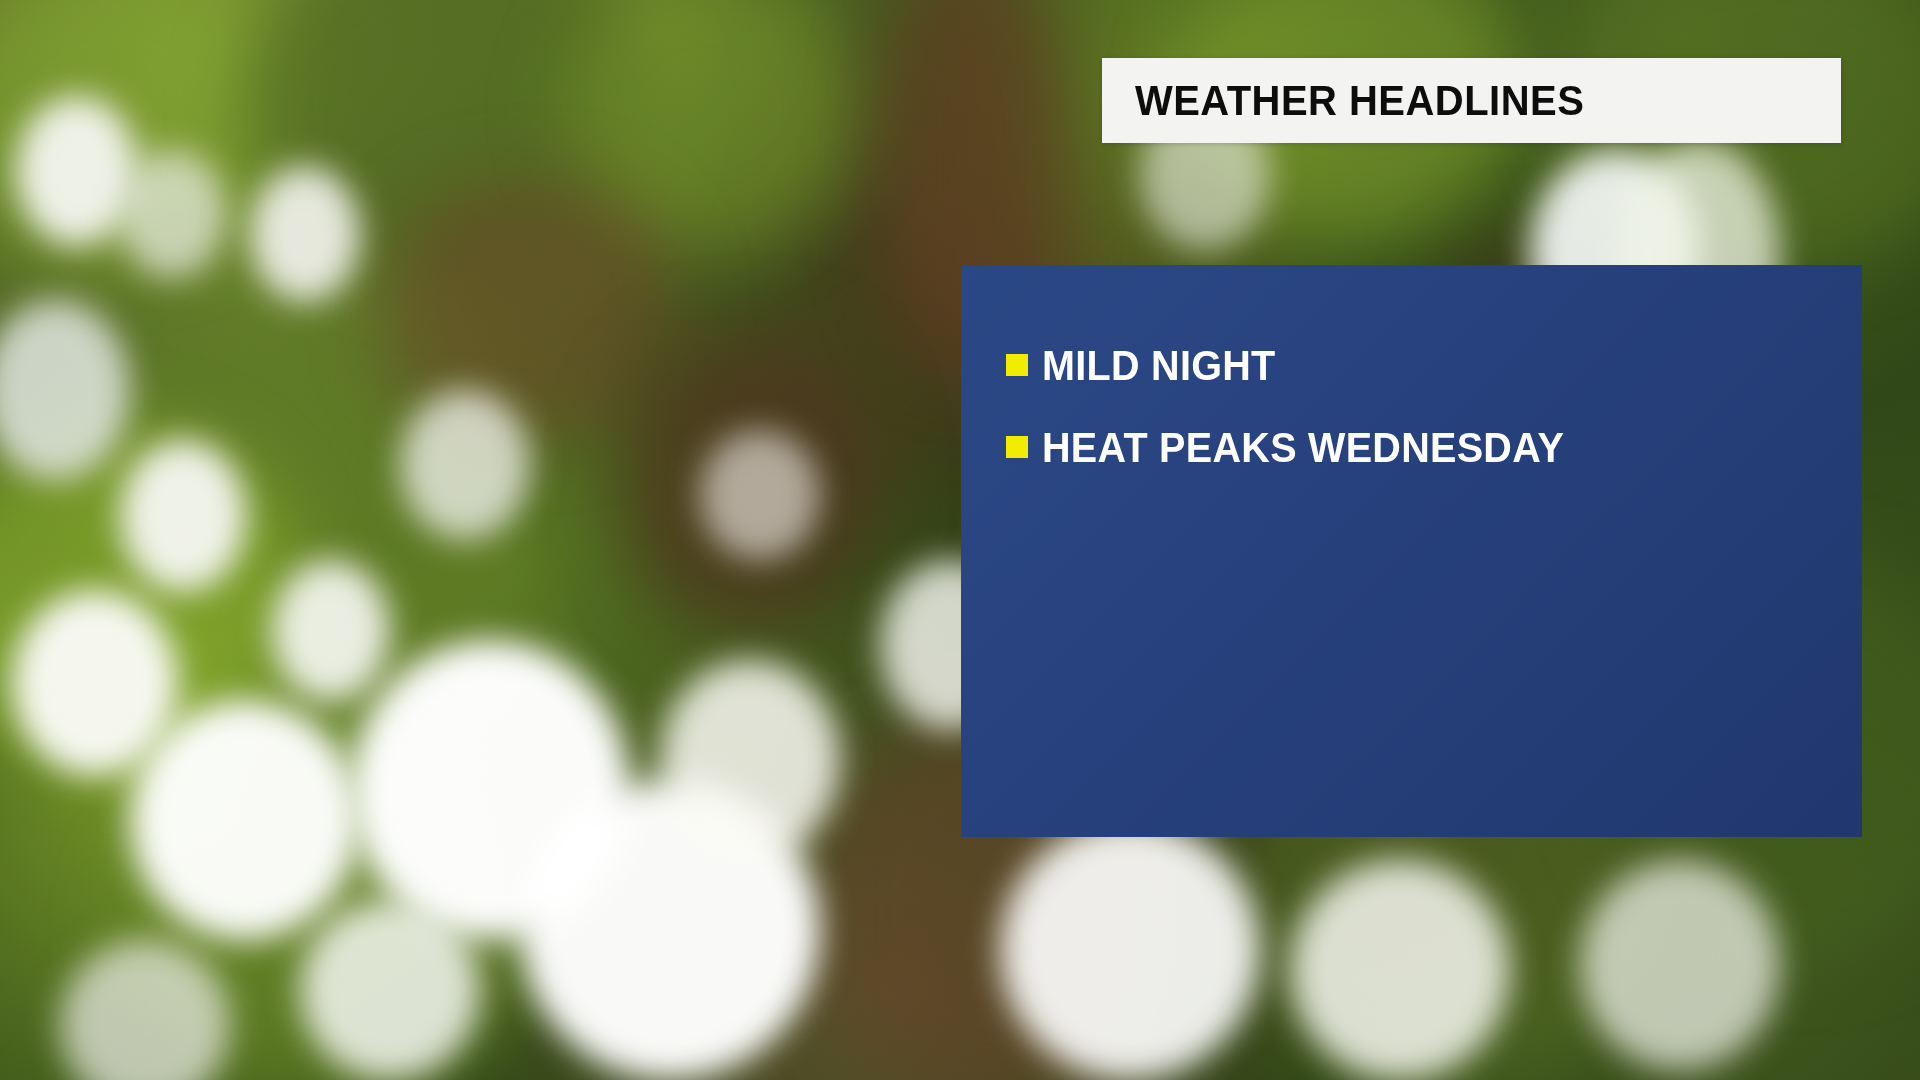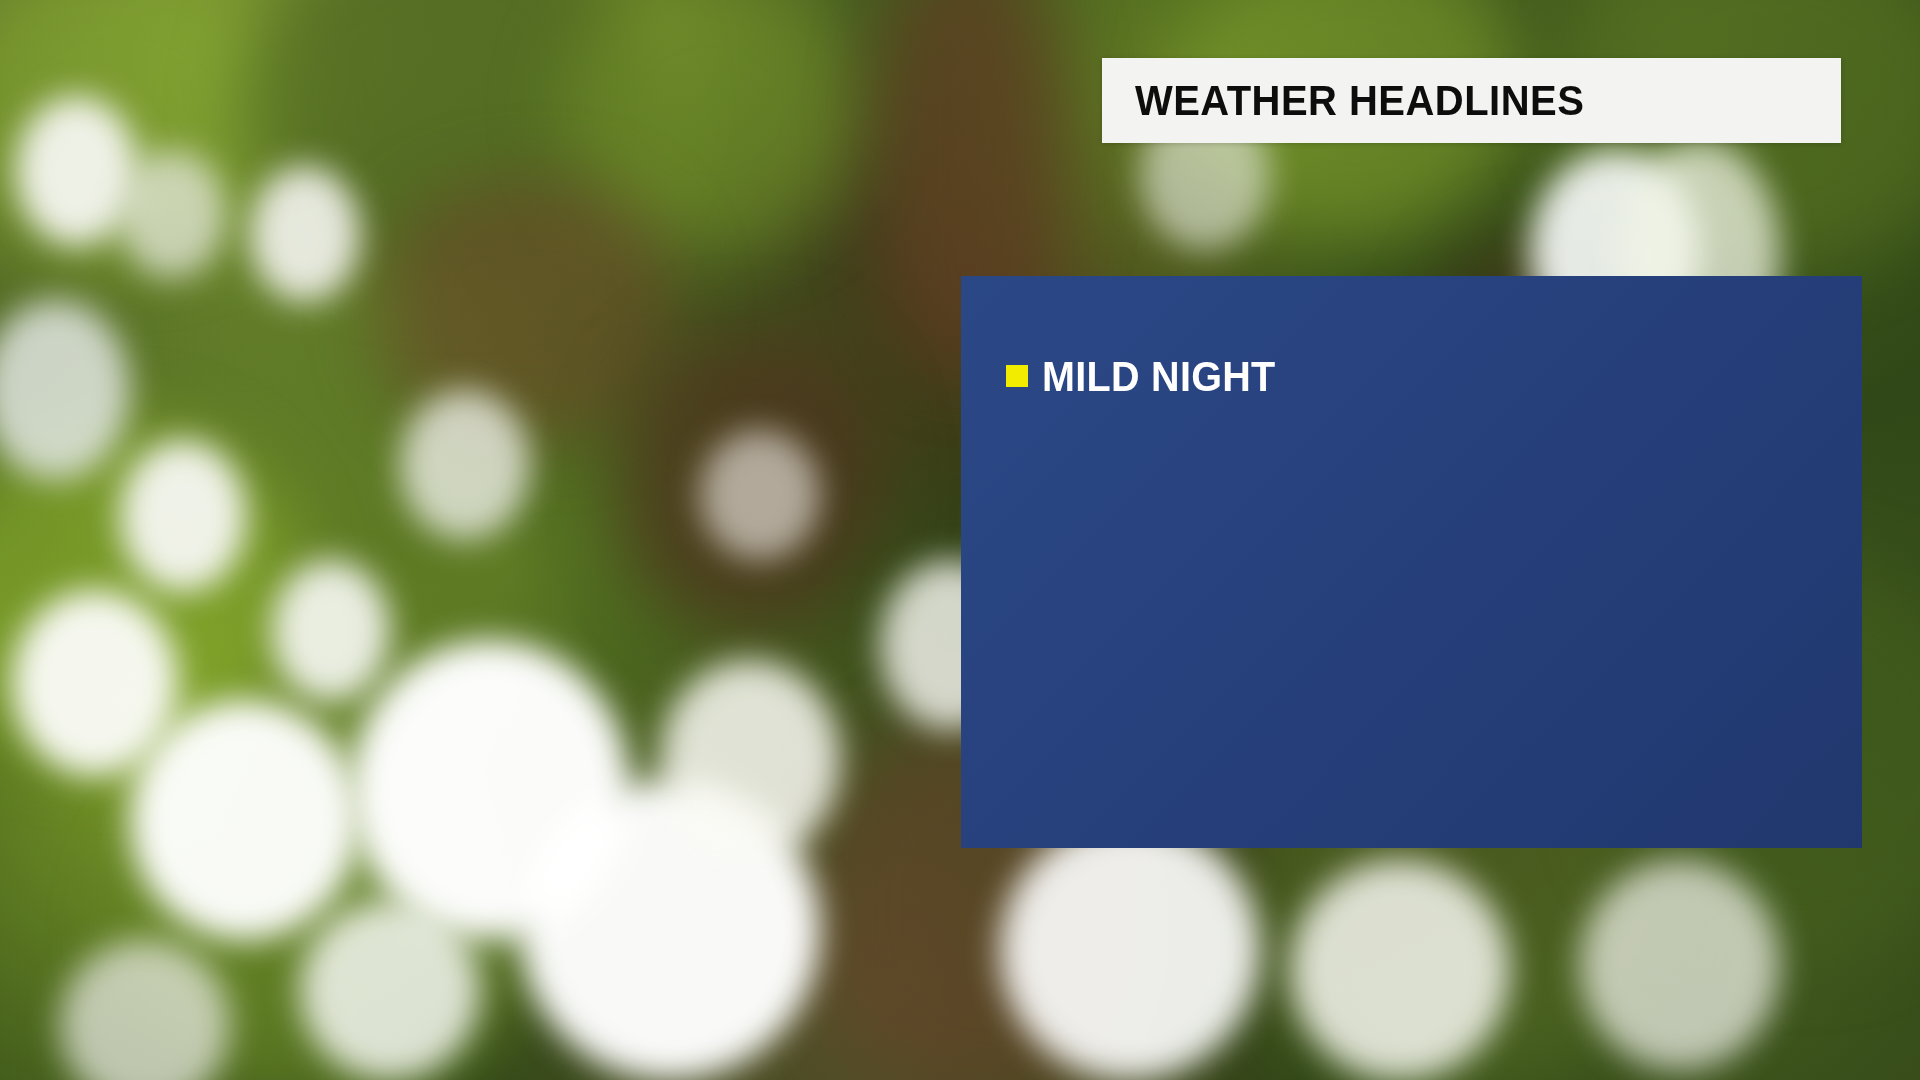--- a/index.html
+++ b/index.html
@@ -70,21 +70,21 @@
     letter-spacing:.5px;
     color:#0d0d0d;
     transform:scaleX(.93);
     transform-origin:left center;
     white-space:nowrap;
   }
 
   
   #headlines-panel {
     position:absolute;
-    left:961px; top:276px;
+    left:961px; top:265px;
     width:901px; height:572px;
     background:linear-gradient(135deg,#2b4886 0%,#26407c 48%,#21386e 100%);
     padding:59px 0 0 0;
   }
   .headline-row {
     display:flex;
     align-items:center;
     height:82px;
     padding-left:45px;
   }
@@ -156,18 +156,22 @@
   </div>
 
   <div id="headlines-panel">
 
     <div class="headline-row">
       <span class="bullet"></span>
       <span class="headline-text">MILD NIGHT</span>
     </div>
 
 
+    <div class="headline-row">
+      <span class="bullet"></span>
+      <span class="headline-text">HEAT PEAKS WEDNESDAY</span>
+    </div>
 
 
 
   </div>
 
 </div>
 
 </body></html>

